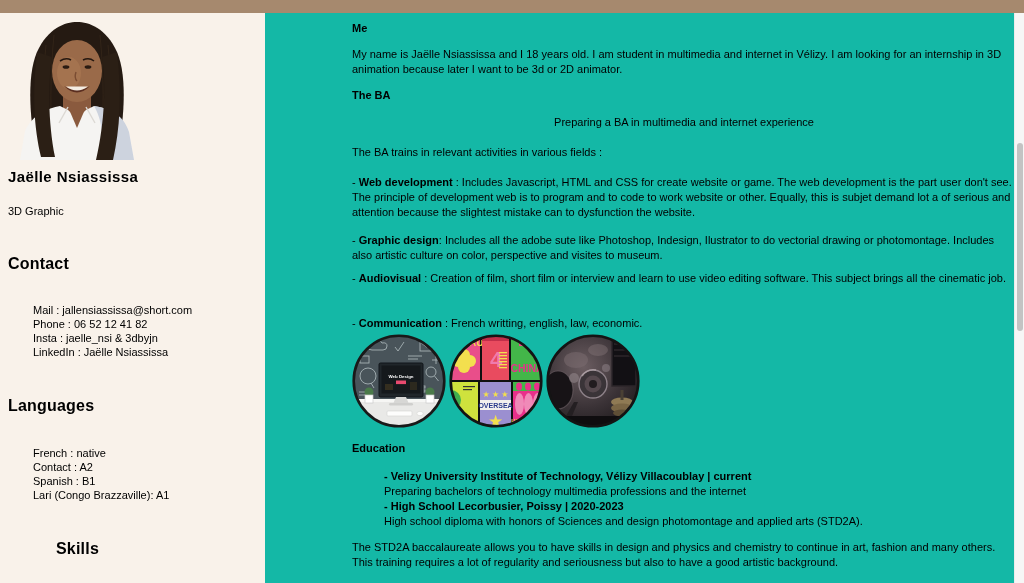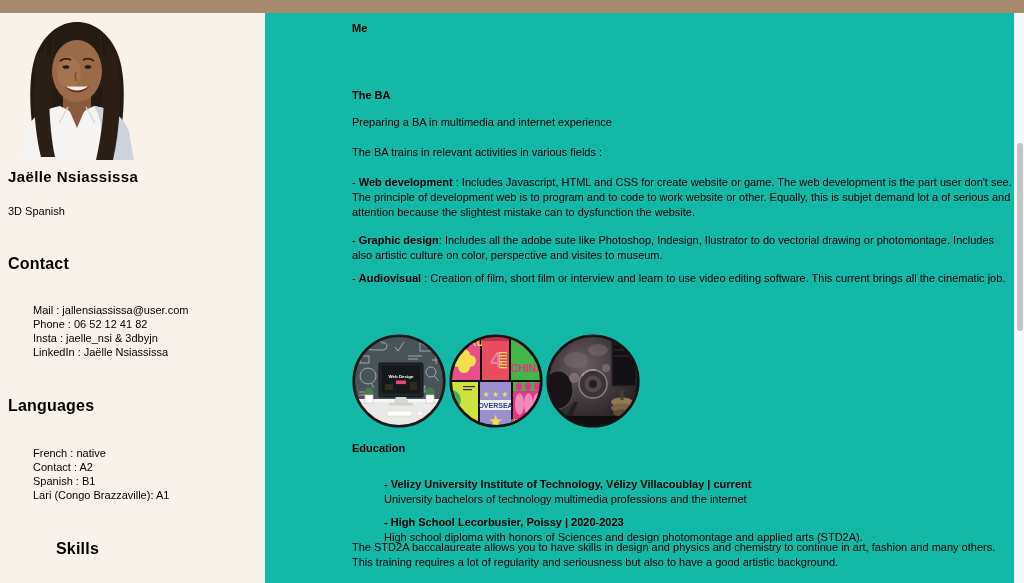--- a/index.html
+++ b/index.html
@@ -21,32 +21,32 @@
   .slines { position:absolute; left:33px; font-size:11px; line-height:14px; }
   .l-contact { top:290px; }
   .l-languages { top:433px; }
   
   .main { position:absolute; left:265px; top:13px; width:749px; height:576px; background:#14b8a6; }
   .m { position:absolute; left:87px; width:664px; font-size:11px; line-height:15px; margin:0; }
   .mh { font-weight:bold; }
   #me-h   { top:8px; }
   #me-p   { top:34px; }
   #ba-h   { top:75px; }
-  #ba-i   { top:102px; }
+  #ba-i   { top:102px;text-align:center; }
   #ba-f   { top:132px; }
   #f-web  { top:162px; }
   #f-gra  { top:220px; }
   #f-aud  { top:258px; }
   #f-com  { top:303px; }
   .imgrow { top:321px; display:flex; gap:3px; }
   .cimg { width:94px; height:94px; display:block; }
   #edu-h  { top:428px; }
   .edu    { top:456px; left:119px; width:632px; }
   .edu div { font-size:11px; line-height:15px; }
-  .edu .t { font-weight:bold;margin-top:8px; }
+  .edu .t { font-weight:bold; }
   #note   { top:527px; }
   
   .scroll-track { position:absolute; right:0; top:13px; width:10px; height:570px; background:#f6f6f6; border-left:1px solid #ebebeb; }
   .scroll-thumb { position:absolute; left:2px; top:130px; width:6px; height:188px; border-radius:3px; background:#c3c3c3; }
 </style>
 </head>
 <body>
 
 <div class="topbar"></div>
 
@@ -79,51 +79,53 @@
       <path d="M12 145 L17 116 C24 100 40 93 52 91 L60 95 C66 101 72 101 78 95 L86 91 C100 93 114 99 121 116 L126 145 Z" fill="#f5f4f2"></path>
       <path d="M86 91 C104 94 116 101 121 117 L126 145 L92 145 C97 120 93 103 86 91 Z" fill="#c6cdda" opacity="0.85"></path>
       <path d="M60 92 L69 113 L78 92 Z" fill="#8a5a3e"></path>
       <path d="M60 92 L51 108 M78 92 L87 108" stroke="#dcd9d4" stroke-width="1.4" fill="none"></path>
 
       <path d="M29 37 C24 80 26 112 33 142 L47 142 C40 106 40 68 44 42 Z" fill="#2b1f15"></path>
       <path d="M109 37 C114 80 112 114 105 145 L88 145 C97 106 98 68 94 42 Z" fill="#2b1f15"></path>
     </svg>
   </div>
   <h1 class="side-name">Jaëlle Nsiassissa</h1>
-  <div class="side-job">3D Spanish</div>
+  <div class="side-job">3D Graphic</div>
 
   <h2 class="side-h h-contact">Contact</h2>
   <div class="slines l-contact">
-    <div>Mail : jallensiassissa@user.com</div>
+    <div>Mail : jallensiassissa@short.com</div>
     <div>Phone : 06 52 12 41 82</div>
     <div>Insta : jaelle_nsi &amp; 3dbyjn</div>
     <div>LinkedIn : Jaëlle Nsiassissa</div>
   </div>
 
   <h2 class="side-h h-languages">Languages</h2>
   <div class="slines l-languages">
     <div>French : native</div>
     <div>Contact : A2</div>
     <div>Spanish : B1</div>
     <div>Lari (Congo Brazzaville): A1</div>
   </div>
 
   <h2 class="side-h h-skills">Skills</h2>
 </aside>
 
 <main class="main">
   <h3 class="m mh" id="me-h">Me</h3>
+  <p class="m" id="me-p">My name is Jaëlle Nsiassissa and I 18 years old. I am student in multimedia and internet in Vélizy. I am looking for an internship in 3D animation because later I want to be 3d or 2D animator.</p>
 
   <h3 class="m mh" id="ba-h">The BA</h3>
   <p class="m" id="ba-i">Preparing a BA in multimedia and internet experience</p>
   <p class="m" id="ba-f">The BA trains in relevant activities in various fields :</p>
 
   <p class="m" id="f-web"><span>- </span><b>Web development</b><span> : Includes Javascript, HTML and CSS for create website or game. The web development is the part user don't see. The principle of development web is to program and to code to work website or other. Equally, this is subjet demand lot a of serious and attention because the slightest mistake can to dysfunction the website.</span></p>
   <p class="m" id="f-gra"><span>- </span><b>Graphic design</b><span>: Includes all the adobe sute like Photoshop, Indesign, Ilustrator to do vectorial drawing or photomontage. Includes also artistic culture on color, perspective and visites to museum.</span></p>
-  <p class="m" id="f-aud"><span>- </span><b>Audiovisual</b><span> : Creation of film, short film or interview and learn to use video editing software. This current brings all the cinematic job.</span></p>
+  <p class="m" id="f-aud"><span>- </span><b>Audiovisual</b><span> : Creation of film, short film or interview and learn to use video editing software. This subject brings all the cinematic job.</span></p>
+  <p class="m" id="f-com"><span>- </span><b>Communication</b><span> : French writting, english, law, economic.</span></p>
 
   <div class="m imgrow">
 
     <svg class="cimg" viewBox="0 0 94 94">
       <defs>
           <clipPath id="cp1">
             <circle cx="47" cy="47" r="45.3"></circle>
           </clipPath>
         </defs>
       <g clip-path="url(#cp1)">
@@ -268,21 +270,21 @@
         <rect x="0" y="82" width="94" height="12" fill="#0f0d0f"></rect>
         <path d="M20 82 l8 -14 l4 0 l-6 14 z" fill="#241f22"></path>
       </g>
       <circle cx="47" cy="47" r="45.3" fill="none" stroke="#141414" stroke-width="2.6"></circle>
     </svg>
   </div>
 
   <h3 class="m mh" id="edu-h">Education</h3>
   <div class="m edu">
     <div class="t">- Velizy University Institute of Technology, Vélizy Villacoublay | current</div>
-    <div>University bachelors of technology multimedia professions and the internet</div>
+    <div>Preparing bachelors of technology multimedia professions and the internet</div>
     <div class="t">- High School Lecorbusier, Poissy | 2020-2023</div>
     <div>High school diploma with honors of Sciences and design photomontage and applied arts (STD2A).</div>
   </div>
   <p class="m" id="note">The STD2A baccalaureate allows you to have skills in design and physics and chemistry to continue in art, fashion and many others. This training requires a lot of regularity and seriousness but also to have a good artistic background.</p>
 </main>
 
 <div class="scroll-track">
   <div class="scroll-thumb"></div>
 </div>
 

